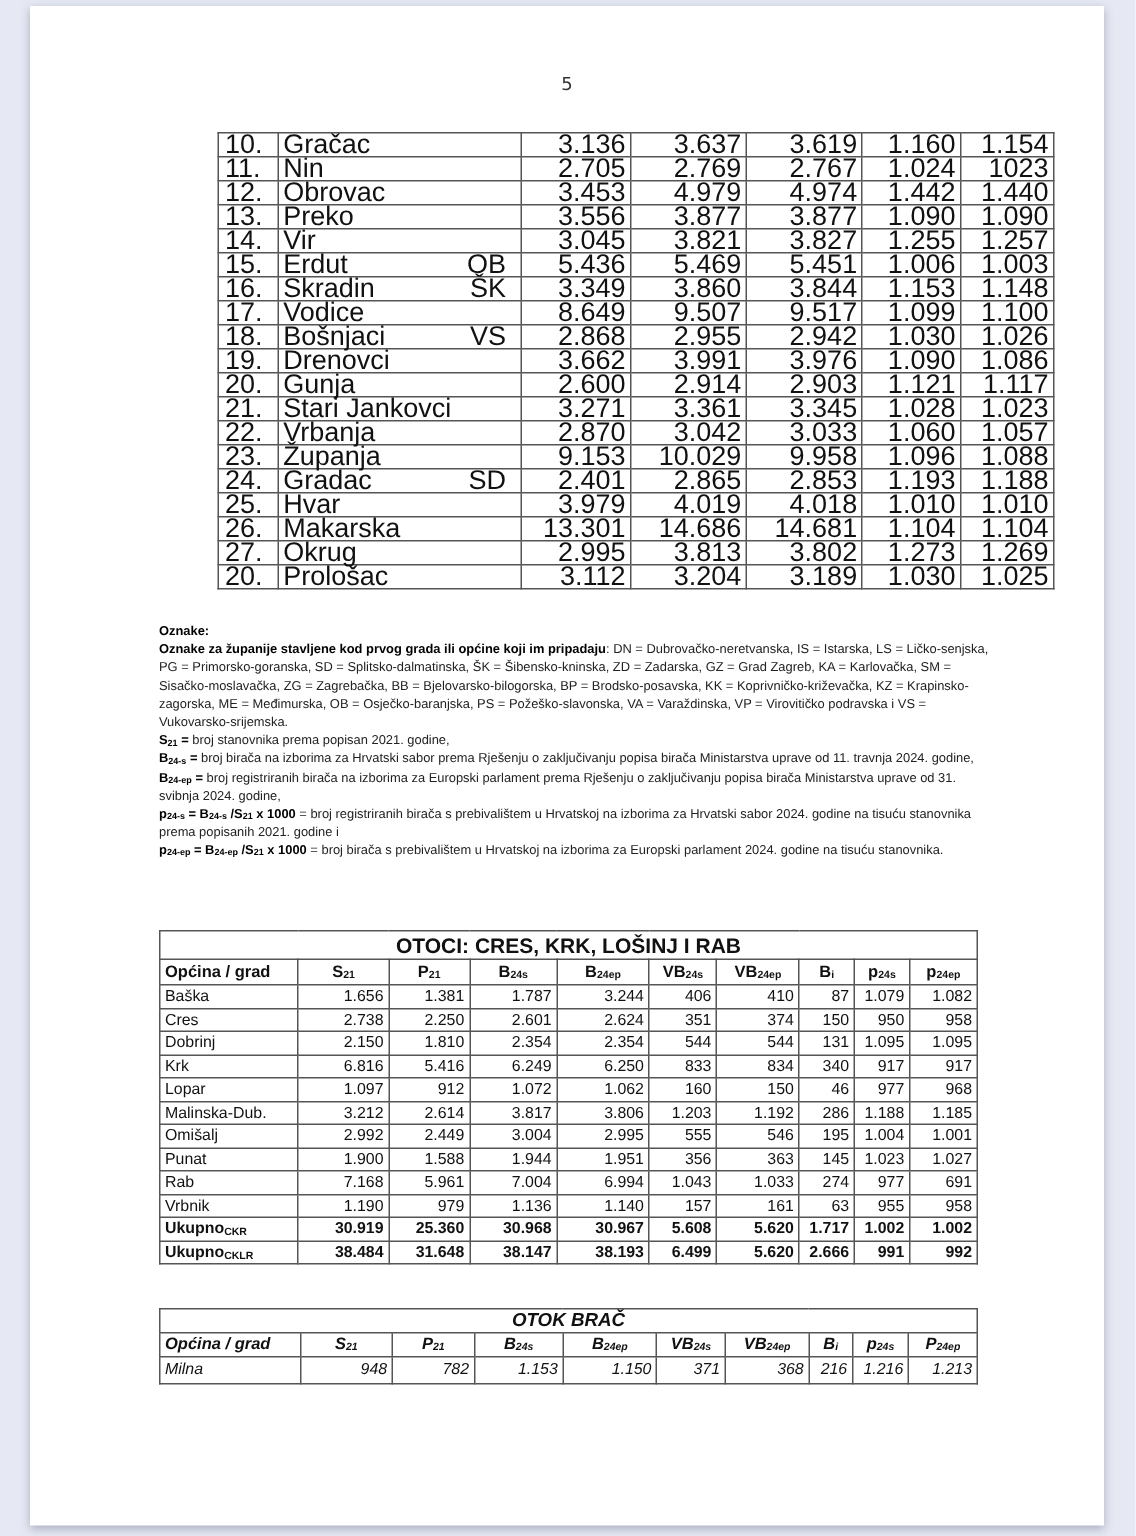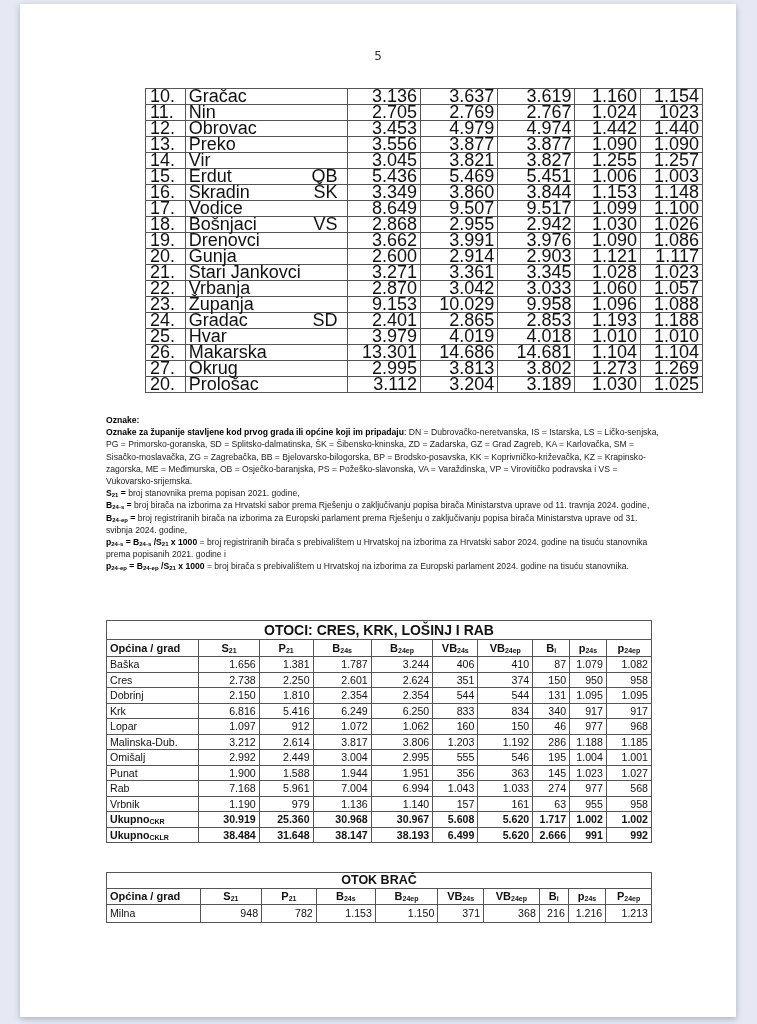--- a/index.html
+++ b/index.html
@@ -49,21 +49,21 @@
   .t2 .title { font-weight:bold; font-size:14px; text-align:center; height:18px; line-height:18px; }
   .t2 th { font-weight:bold; text-align:center; font-size:11px;margin-left:17px; }
   .t2 th.first { text-align:left; }
   .t2 td.v { text-align:right; }
   .t2 tr.total td { font-weight:bold; }
   .t2 sub, .t3 sub { font-size:7px; vertical-align:-1px; line-height:0; }
   .t2 tr.hdr th { height:16px; }
 
   
   .t3 { left:86px; top:868px; width:546px; font-size:10.6px; }
-  .t3 td, .t3 th { height:15px; line-height:15px; padding:0 3px; }
+  .t3 td, .t3 th { height:15px; line-height:15px; padding:0 3px;font-style:italic; }
   .t3 .title { font-weight:bold; font-size:12.5px; text-align:center; height:15px; }
   .t3 th { font-weight:bold; text-align:center; font-size:11px; }
   .t3 th.first { text-align:left; }
   .t3 td.v { text-align:right;margin-top:19px; }
   .t3 tr.data td { height:17px; }
 
   .w-name { width:84px; }
   .w-s { width:55px; } .w-p { width:49px; } .w-b { width:53px; } .w-bep { width:56px; }
   .w-vb { width:41px; } .w-vbep { width:50px; } .w-bi { width:26px; } .w-p24 { width:31px; } .w-pep { width:41px; }
 </style>
@@ -389,21 +389,21 @@
         <tr class="">
           <td class="">Rab</td>
           <td class="v">7.168</td>
           <td class="v">5.961</td>
           <td class="v">7.004</td>
           <td class="v">6.994</td>
           <td class="v">1.043</td>
           <td class="v">1.033</td>
           <td class="v">274</td>
           <td class="v">977</td>
-          <td class="v">568</td>
+          <td class="v">691</td>
         </tr>
         <tr class="">
           <td class="">Vrbnik</td>
           <td class="v">1.190</td>
           <td class="v">979</td>
           <td class="v">1.136</td>
           <td class="v">1.140</td>
           <td class="v">157</td>
           <td class="v">161</td>
           <td class="v">63</td>

